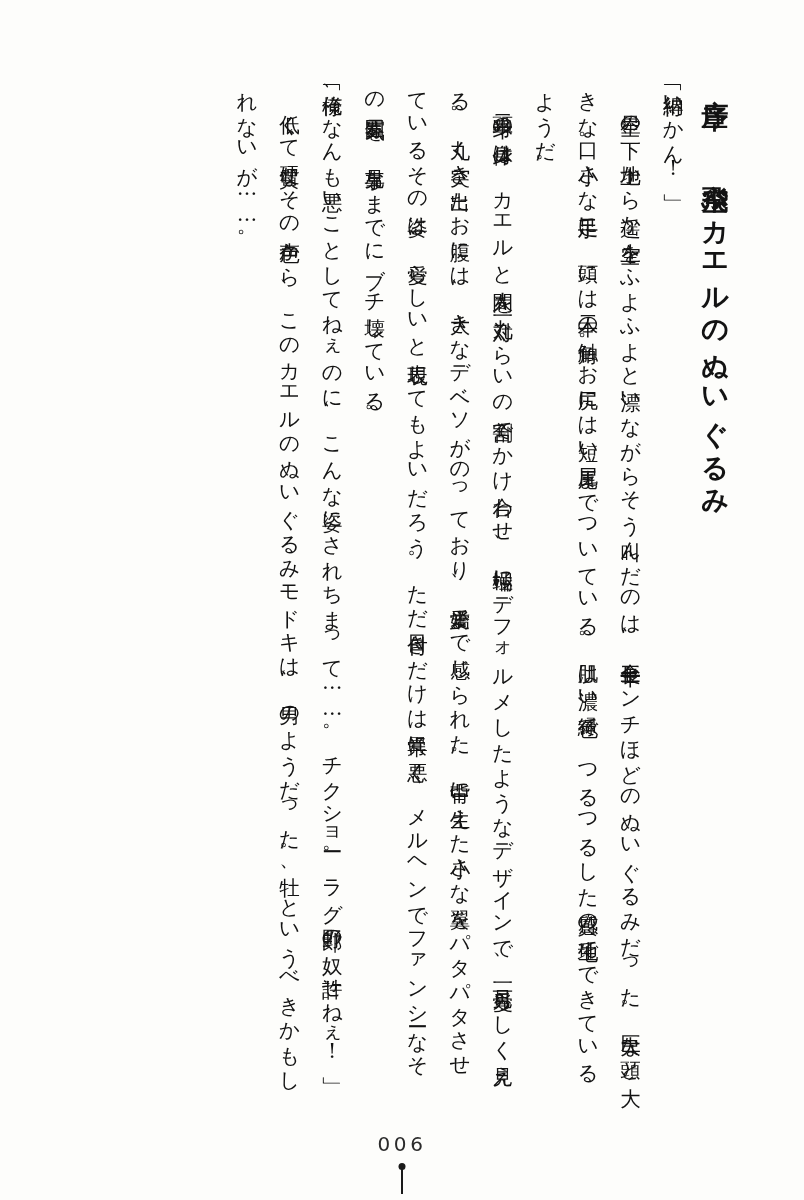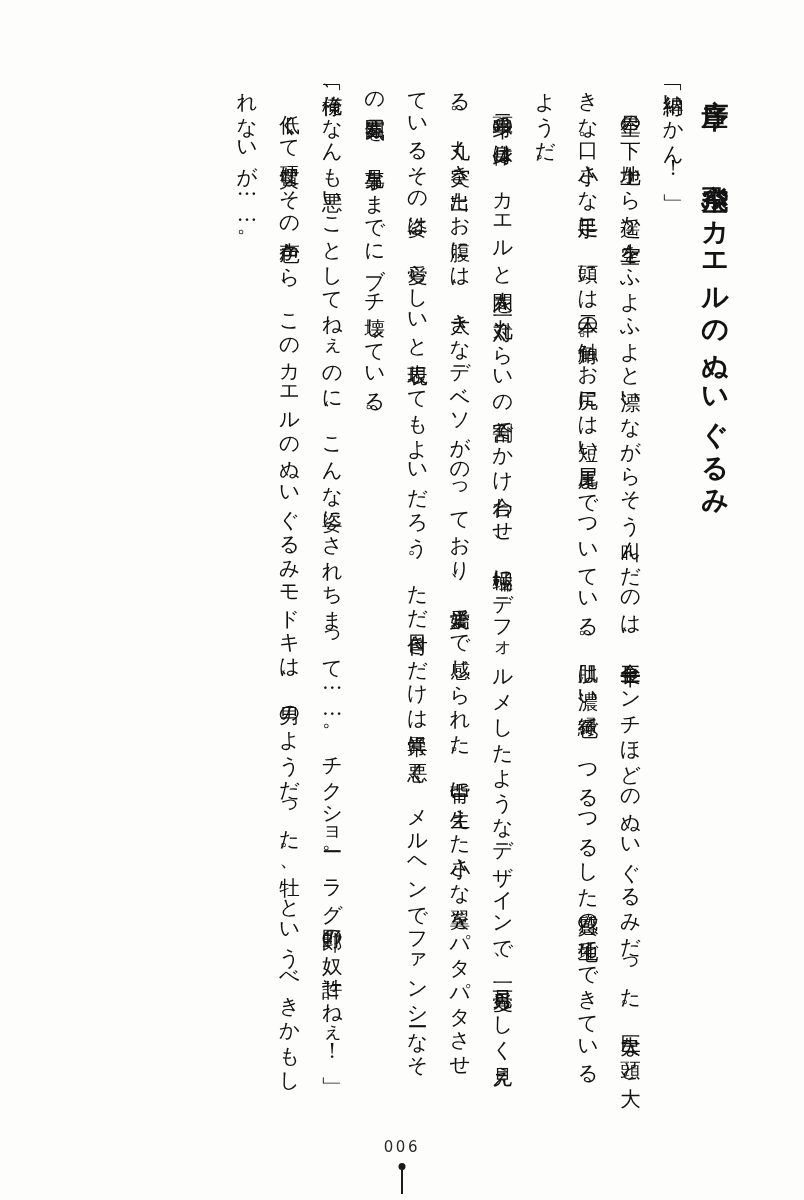--- a/index.html
+++ b/index.html
@@ -63,21 +63,21 @@
   }
 
   
   .folio {
     position: absolute;
     left: 0;
     right: 0;
     bottom: 44px;
     text-align: center;
     font-family: "DejaVu Sans", "Liberation Sans", sans-serif;
-    font-size: 15px;
+    font-size: 20px;
     letter-spacing: 0.18em;
     color: #2b2b2b;
   }
 
   .spine-mark {
     position: absolute;
     left: 50%;
     bottom: 6px;
     transform: translateX(-50%);
     width: 2px;

